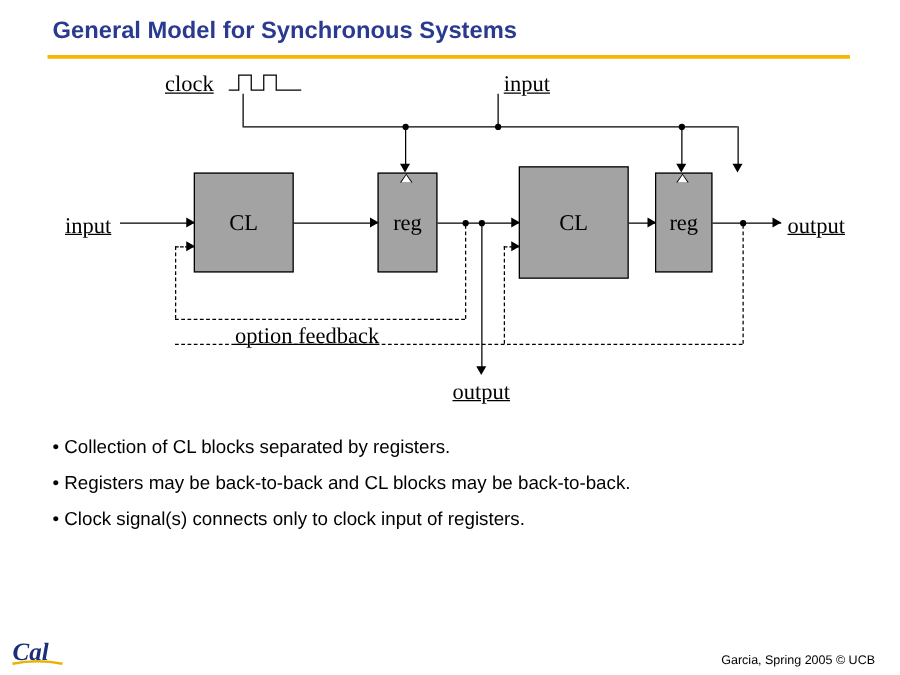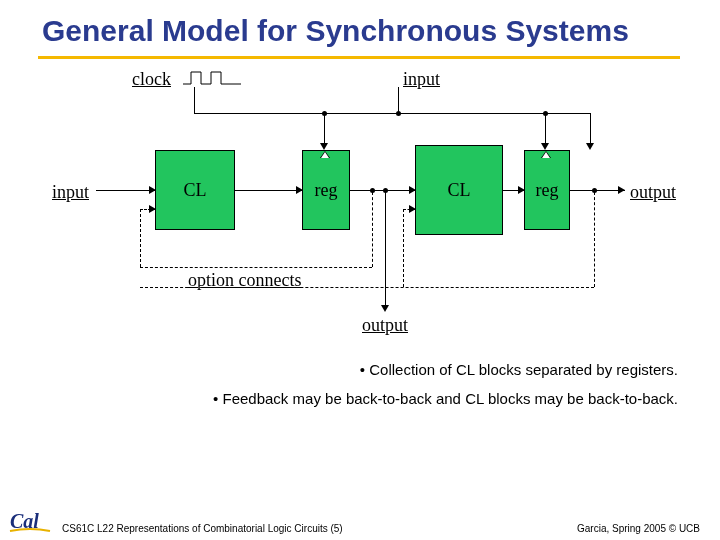--- a/index.html
+++ b/index.html
@@ -6,21 +6,21 @@
   body {
     margin: 0;
     width: 720px;
     height: 540px;
     background: #fff;
     font-family: Arial, Helvetica, sans-serif;
     position: relative;
   }
   .title {
     color: #2a3b8f;
-    font-size: 30px;
+    font-size: 19px;
     font-weight: bold;
     padding: 14px 10px 8px 42px;
   }
   .underline {
     height: 3px;
     background: #f5b800;
     margin: 0 40px 0 38px;
   }
   .diagram {
     position: relative;
@@ -30,21 +30,21 @@
     font-family: "Times New Roman", serif;
     font-size: 18px;
     color: #000;
   }
   .box {
     position: absolute;
     border: 1px solid #000;
     display: flex;
     align-items: center;
     justify-content: center;
-    background: #22c55e;
+    background: #a3a3a3;
   }
   .lbl { position: absolute; text-decoration: underline; }
   .line { position: absolute; background: #000; }
   .hline { height: 1px; }
   .vline { width: 1px; }
   .dash-h {
     position: absolute;
     border-top: 1px dashed #000;
     height: 0;
   }
@@ -88,21 +88,21 @@
     width: 5px; height: 5px;
     background: #000;
     border-radius: 50%;
   }
   .bullets {
     margin: 6px 42px 0 42px;
     font-size: 15px;
     color: #000;
     line-height: 1.25;
   }
-  .bullets p { margin: 6px 0 10px 0; text-align: right; }
+  .bullets p { margin: 6px 0 10px 0; }
   .footer {
     position: absolute;
     bottom: 6px;
     left: 0; right: 0;
     padding: 0 20px 0 62px;
     font-size: 10px;
     color: #000;
   }
   .footer .right { float: right; }
   .logo {
@@ -182,36 +182,36 @@
   <div class="dash-v" style="left:100px;top:144px;height:58px"></div>
   <div class="dash-h" style="left:100px;top:144px;width:15px"></div>
   <div class="arrow-right" style="left:109px;top:140px"></div>
 
   <div class="dash-v" style="left:554px;top:127px;height:95px"></div>
   <div class="dash-h" style="left:100px;top:222px;width:454px"></div>
   <div class="dash-v" style="left:363px;top:144px;height:78px"></div>
   <div class="dash-h" style="left:363px;top:144px;width:12px"></div>
   <div class="arrow-right" style="left:369px;top:140px"></div>
 
-  <span class="lbl" style="left:148px;top:205px">option connects</span>
+  <span class="lbl" style="left:148px;top:205px">option feedback</span>
 
   <div class="line vline" style="left:345px;top:127px;height:115px"></div>
   <div class="dot" style="left:343px;top:123px"></div>
   <div class="arrow-down" style="left:341px;top:240px"></div>
   <span class="lbl" style="left:322px;top:250px">output</span>
 
 </div>
 
 <div class="bullets">
   <p>• <span>Collection of CL blocks separated by registers.</span></p>
-  <p>• <span>Feedback may be back-to-back and CL blocks may be back-to-back.</span></p>
+  <p>• <span>Registers may be back-to-back and CL blocks may be back-to-back.</span></p>
+  <p>• <span>Clock signal(s) connects only to clock input of registers.</span></p>
 </div>
 
 <svg class="logo" viewBox="0 0 44 30">
   <rect x="0" y="0" width="44" height="30" fill="#fff"></rect>
   <text x="2" y="22" font-family="Georgia,serif" font-style="italic" font-weight="bold" font-size="20" fill="#1a2e7a">Cal</text>
   <path d="M2 25 q20 -4 40 0" stroke="#e8b200" stroke-width="2" fill="none"></path>
 </svg>
 
 <div class="footer">
-  <span>CS61C L22 Representations of Combinatorial Logic Circuits (5)</span>
   <span class="right">Garcia, Spring 2005 © UCB</span>
 </div>
 
 </body></html>

